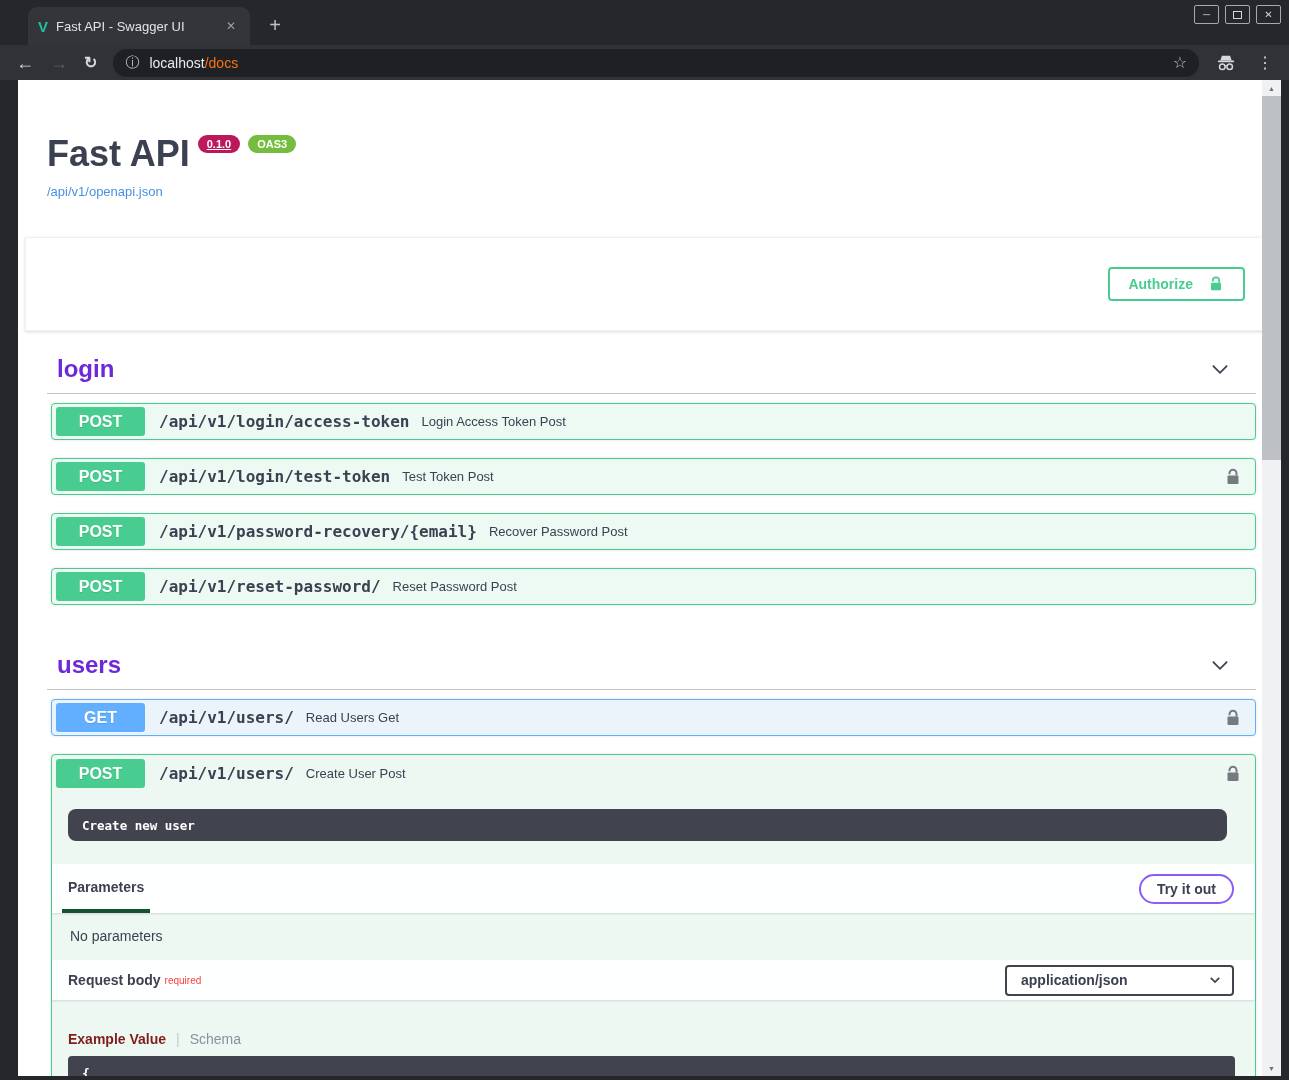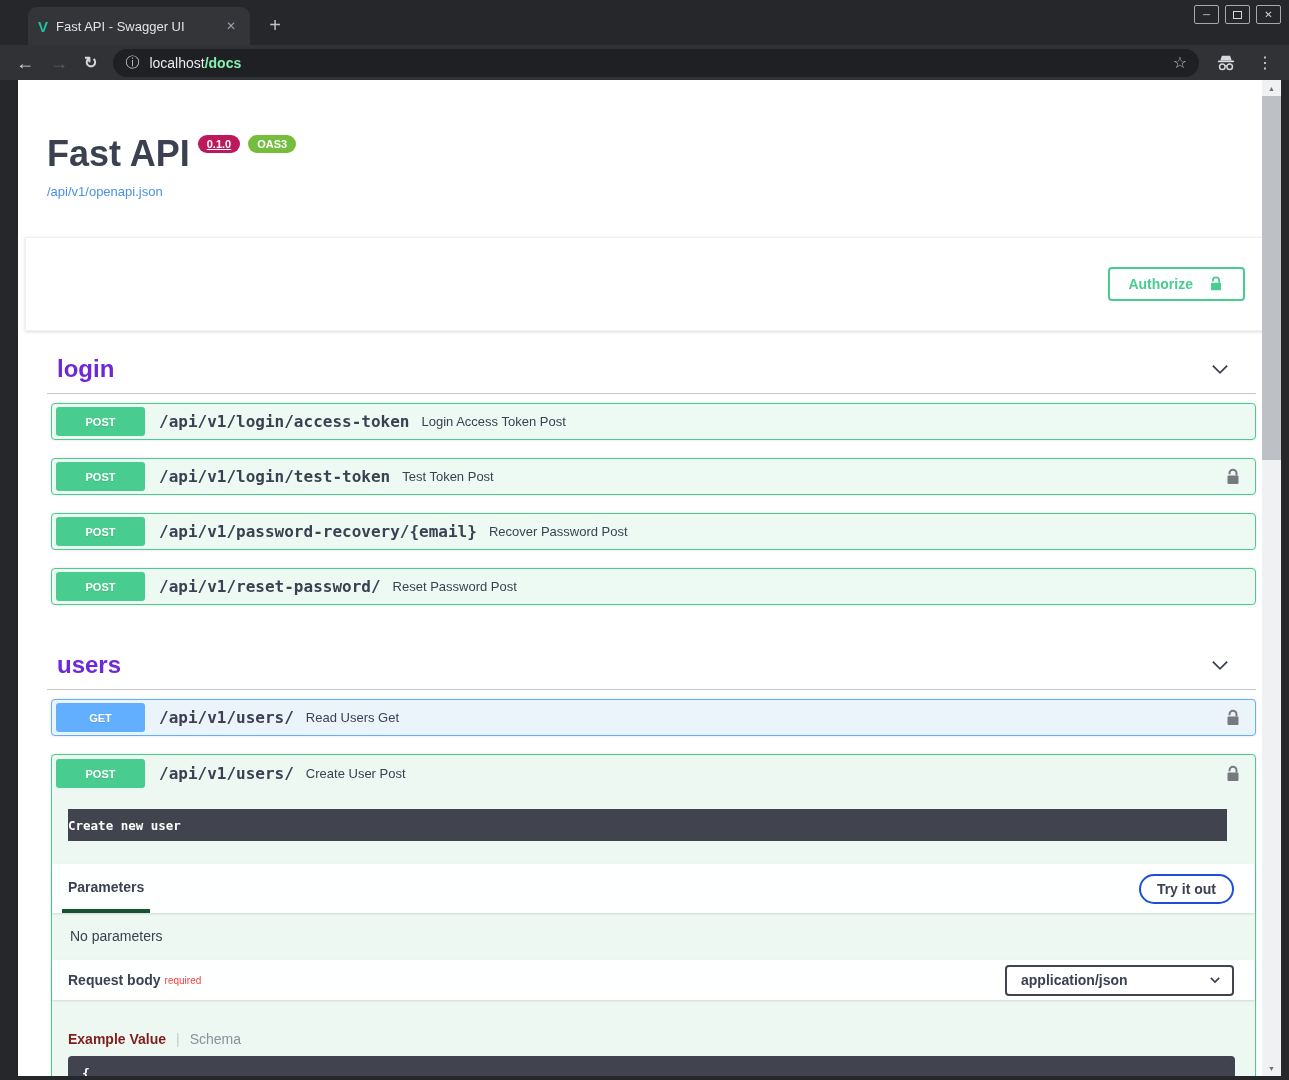--- a/index.html
+++ b/index.html
@@ -37,21 +37,21 @@
   .navicon { font-size:18px; color:#d5d8dc; line-height:1; }
   .navicon.disabled { color:#5a5e63; }
   .reload { font-size:16px; font-weight:bold; }
   .omnibox {
     flex:1; height:28px; border-radius:14px; background:#1f2023;
     display:flex; align-items:center; padding:0 12px; gap:10px; min-width:0;
   }
   .info-icon { color:#bdc1c6; font-size:14px; }
   .url { font-size:14px; white-space:nowrap; }
   .url .host { color:#e8eaed; }
-  .url .path { color:#86efac;font-weight:bold; }
+  .url .path { color:#f97316; }
   .star { margin-left:auto; color:#bdc1c6; font-size:16px; }
   .incog { width:22px; height:18px; }
   .menu { color:#d5d8dc; font-size:16px; letter-spacing:0; padding:0 4px; }
 
   
   .content {
     position:absolute; left:18px; top:80px; width:1259px; height:996px;
     background:#fff; overflow:hidden;
   }
   .scrollbar { position:absolute; left:1262px; top:80px; width:19px; height:996px; background:#f0f1f2; }
@@ -91,54 +91,54 @@
   .opblocks { padding:9px 0 0 4px; }
 
   .opblock {
     display:flex; align-items:center; height:37px; margin-bottom:18px;
     border-radius:4px; padding:0 12px 0 4px;
     box-shadow:0 0 3px rgba(0,0,0,.12);
   }
   .opblock.post { background:#edfaf4; border:1px solid #49cc90; }
   .opblock.get  { background:#ebf3fb; border:1px solid #61affe; }
   .method {
-    width:89px; height:29px; border-radius:3px; color:#fff; font-weight:bold; font-size:11px;
+    width:89px; height:29px; border-radius:3px; color:#fff; font-weight:bold; font-size:16px;
     display:flex; align-items:center; justify-content:center;
     text-shadow:0 1px 0 rgba(0,0,0,.1);
   }
   .opblock.post .method { background:#49cc90; }
   .opblock.get  .method { background:#61affe; }
   .op-path { margin-left:14px; font-family:"DejaVu Sans Mono", monospace; font-weight:bold; font-size:16px; color:#3b4151; }
   .op-summary { margin-left:12px; font-size:13px; color:#3b4151; }
   .lock-btn { margin-left:auto; background:none; border:none; color:#767a7f; width:20px; height:20px; }
   .lock-btn svg, .authorize-btn svg { display:block; }
 
   
   .opblock-open {
     border:1px solid #49cc90; border-radius:4px 4px 0 0; background:#edf8f2;
     box-shadow:0 0 3px rgba(0,0,0,.12);
   }
   .opblock-open .opblock { margin:0; border:none; box-shadow:none; background:transparent; border-radius:4px 4px 0 0; }
   .desc-banner {
-    margin:17px 28px 0 16px; height:32px; background:#41444e; border-radius:0;
-    display:flex; align-items:center; 
+    margin:17px 28px 0 16px; height:32px; background:#41444e; border-radius:8px;
+    display:flex; align-items:center; padding-left:14px;
     color:#fff; font-family:"DejaVu Sans Mono", monospace; font-weight:bold; font-size:12.5px;
   }
   .params-header {
     margin-top:23px; height:49px; background:rgba(255,255,255,.95);
     box-shadow:0 1px 2px rgba(0,0,0,.12);
     display:flex; padding:0 21px 0 10px;
   }
   .param-tab {
     display:flex; align-items:center; padding:0 6px; border-bottom:4px solid #14532d;
     font-size:14px; font-weight:bold; color:#3b4151;
   }
   .tryout-btn {
     margin-left:auto; align-self:center; height:30px; padding:0 16px;
-    background:#fff; border:2px solid #1d4ed8; border-radius:15px;
+    background:#fff; border:2px solid #8b5cf6; border-radius:15px;
     font-size:14px; font-weight:bold; color:#3b4151;
   }
   .no-params { padding:15px 0 16px 18px; font-size:14px; color:#3b4151; }
   .reqbody-header {
     height:40px; background:rgba(255,255,255,.95); box-shadow:0 1px 2px rgba(0,0,0,.12);
     display:flex; align-items:center; padding:0 21px 0 16px;
   }
   .reqbody-label { font-size:14px; font-weight:bold; color:#3b4151; }
   .required { font-size:10px; color:#f93e3e; vertical-align:super; margin-left:4px; }
   .media-select {

